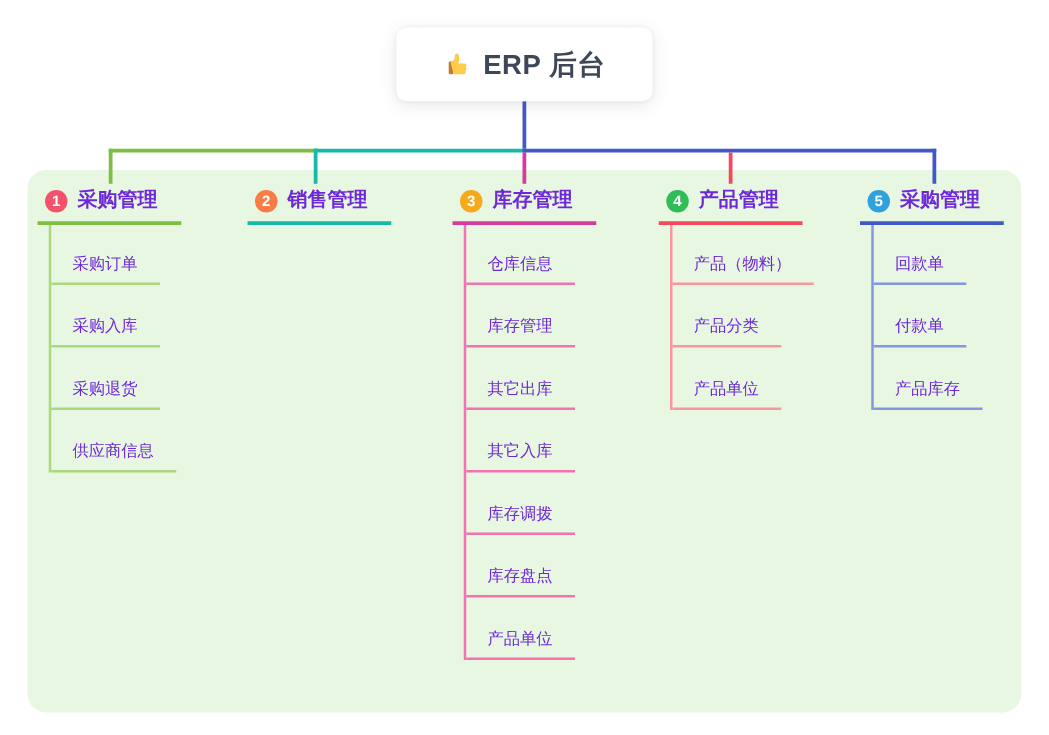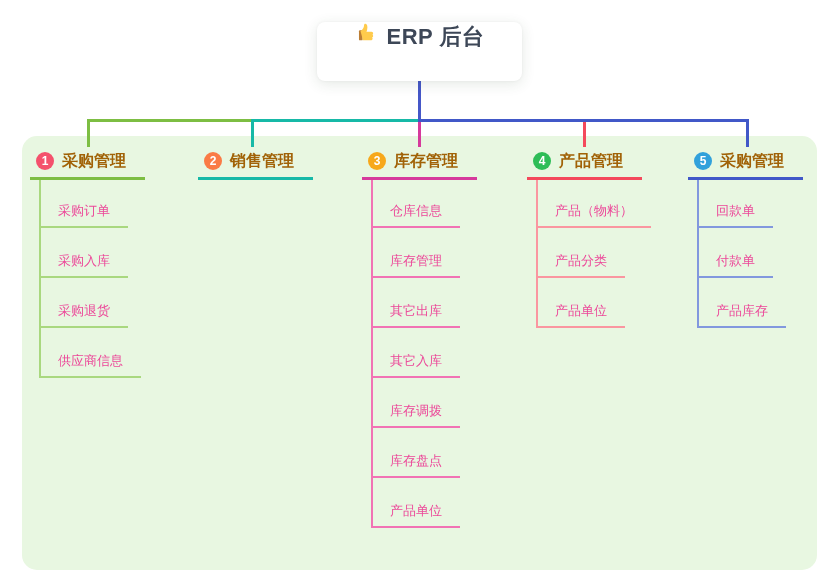--- a/index.html
+++ b/index.html
@@ -2,47 +2,47 @@
 <html><head>
 <meta charset="utf-8">
 <style>
   html,body{margin:0;padding:0;background:#ffffff;}
   .stage{position:relative;width:839px;height:588px;background:#ffffff;overflow:hidden;
          font-family:"Liberation Sans","DejaVu Sans",sans-serif;}
   .panel{position:absolute;left:22px;top:136px;width:795px;height:434px;border-radius:15px;}
   
   .root{position:absolute;left:317px;top:22px;width:205px;height:59px;background:#fff;border-radius:8px;
         box-shadow:0 3px 14px rgba(40,70,40,.12),0 0 3px rgba(0,0,0,.05);
-        display:flex;align-items:flex-start;justify-content:center;gap:10px;}
+        display:flex;align-items:center;justify-content:center;gap:10px;}
   .root-title{font-size:22px;font-weight:600;color:#3d4757;letter-spacing:.5px;}
   
   .conn{position:absolute;}
   .v-root{left:418px;top:81px;width:3px;height:38px;}
   .bus-g {left:87px; top:119px;width:167px;height:3px;}
   .bus-t {left:251px;top:119px;width:170px;height:3px;}
   .bus-b {left:418px;top:119px;width:331px;height:3px;}
   .drop-g{left:87px; top:119px;width:3px;height:28px;}
   .drop-t{left:251px;top:119px;width:3px;height:28px;}
   .drop-m{left:418px;top:122px;width:3px;height:25px;}
   .drop-r{left:583px;top:122px;width:3px;height:25px;}
   .drop-b{left:746px;top:119px;width:3px;height:28px;}
   
   .branch{position:absolute;top:151px;}
   .branch.b0{left:30px}.branch.b1{left:198px}.branch.b2{left:362px}.branch.b3{left:527px}.branch.b4{left:688px}
   .branch-header{display:flex;align-items:center;gap:8px;width:115px;box-sizing:border-box;
                  padding:0 0 6px 6px;border-bottom:3px solid var(--c);}
   .badge{width:18px;height:18px;border-radius:50%;background:var(--badge);color:#fff;font-size:12px;
          font-weight:bold;line-height:18px;text-align:center;flex:0 0 18px;}
-  .branch-title{font-size:16px;font-weight:600;color:#a16207;line-height:20px;white-space:nowrap;}
+  .branch-title{font-size:16px;font-weight:600;color:#6d28d9;line-height:20px;white-space:nowrap;font-family:Liberation Mono, monospace;}
   .children{margin-left:9px;border-left:2px solid var(--cl);display:flex;flex-direction:column;
             align-items:flex-start;}
   .child{height:50px;display:flex;align-items:flex-end;box-sizing:border-box;
          padding:0 18px 7px 17px;border-bottom:2px solid var(--cl);}
   .child:first-child{height:48px;}
-  .child-label{font-size:13px;color:#ec4899;line-height:16px;white-space:nowrap;}
+  .child-label{font-size:13px;color:#6d28d9;line-height:16px;white-space:nowrap;}
 </style>
 </head>
 <body>
 
 <div class="stage">
 
   <div class="panel" style="background: rgb(232, 247, 225);"></div>
 
   <div class="conn v-root" style="background: rgb(69, 87, 200);"></div>
   <div class="conn bus-g" style="background: rgb(125, 190, 67);"></div>

